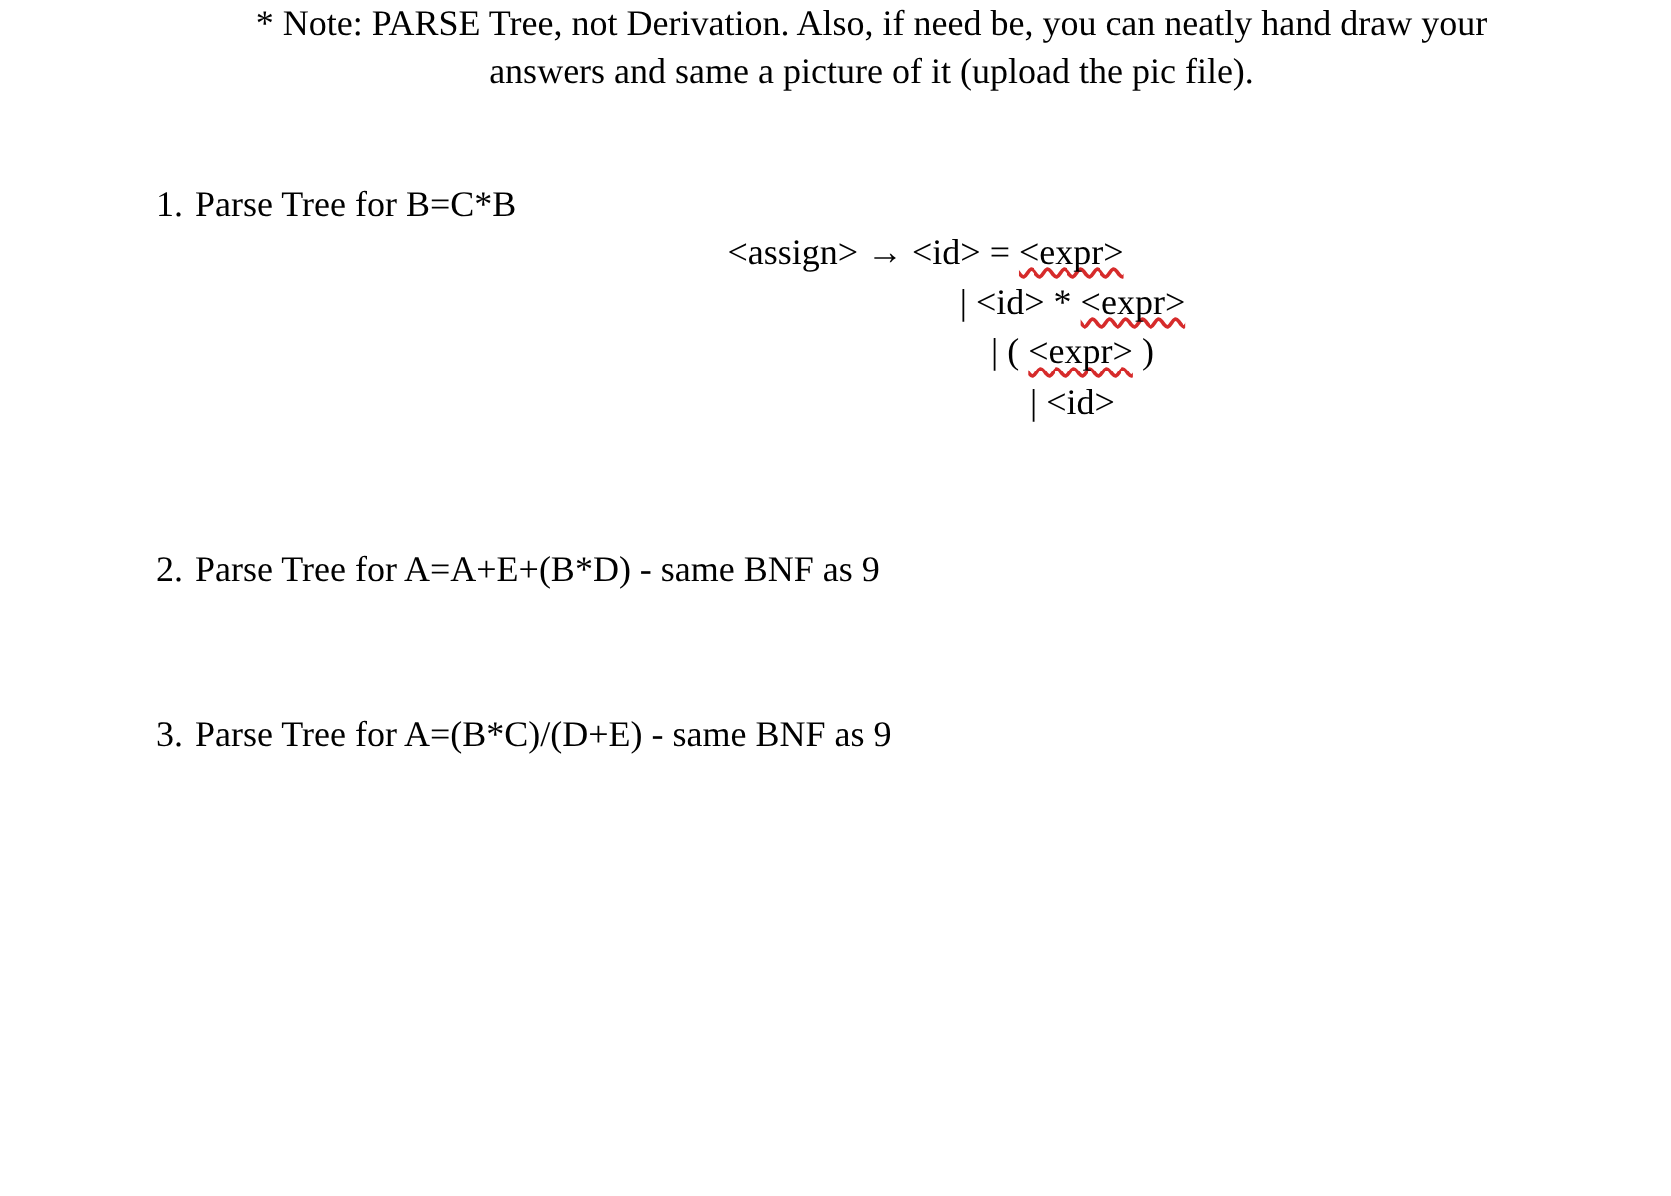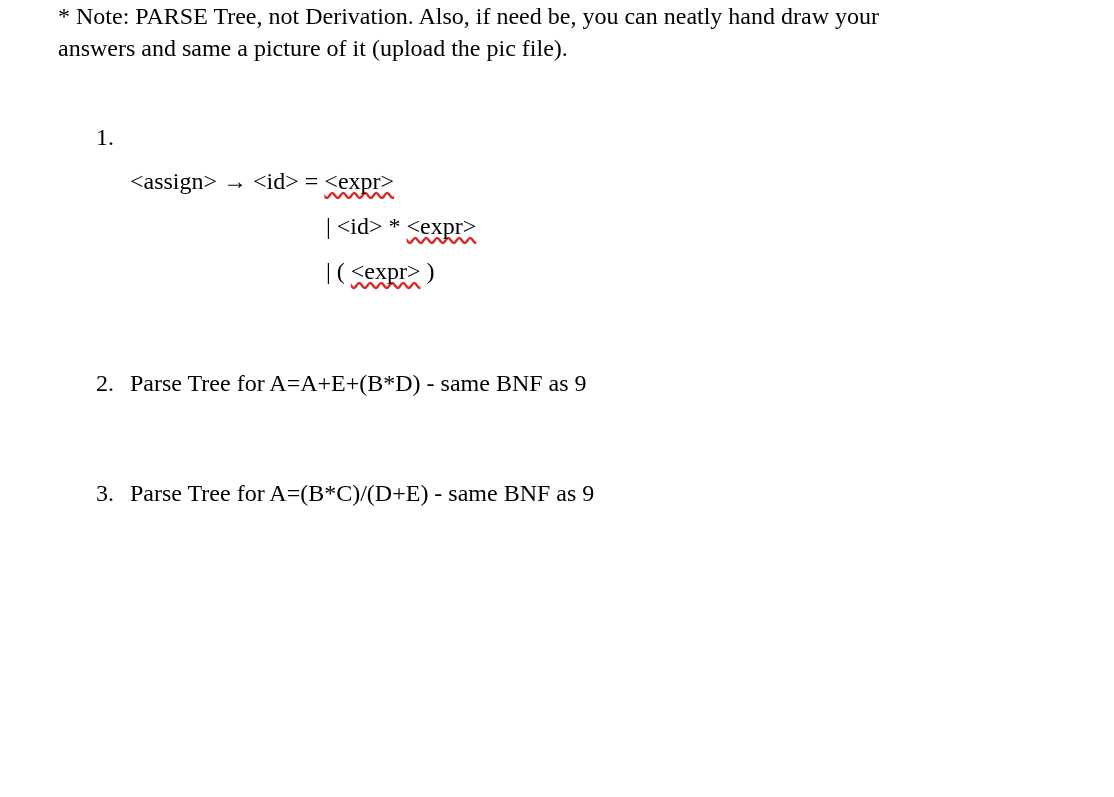--- a/index.html
+++ b/index.html
@@ -13,20 +13,21 @@
       color: #000;
       background: #fff;
       padding: 0;
       width: 1114px;
       height: 797px;
       line-height: 1.35;
     }
     .content {
       padding-left: 58px;
       padding-right: 10px;
+      text-align: center;
     }
     .note {
       margin-bottom: 56px;
     }
     .question-block {
       padding-left: 38px;
       margin-bottom: 78px;
     }
     .question-line {
       display: flex;
@@ -38,21 +39,20 @@
     }
     .qtext {
       display: inline;
     }
     .grammar {
       padding-left: 34px;
       line-height: 1.38;
     }
     .grammar-line {
       white-space: pre;
-      margin-top: 12px;
     }
     .indent-alt {
       padding-left: 196px;
     }
     .squig {
       text-decoration-line: underline;
       text-decoration-style: wavy;
       text-decoration-color: #d62b2b;
       text-decoration-skip-ink: none;
     }
@@ -66,25 +66,27 @@
 <div class="content">
 
   <div class="note">
     <div>* Note: PARSE Tree, not Derivation.  Also, if need be, you can neatly hand draw your</div>
     <div>answers and same a picture of it (upload the pic file).</div>
   </div>
 
   <div class="question-block">
     <div class="question-line">
       <span class="qnum">1.</span>
+      <span class="qtext">Parse Tree for B=C*B</span>
     </div>
     <div class="grammar">
       <div class="grammar-line"><span>&lt;assign&gt;</span><span class="arrow"> → </span><span>&lt;id&gt; = </span><span class="squig">&lt;expr&gt;</span></div>
       <div class="grammar-line indent-alt"><span>| &lt;id&gt; * </span><span class="squig">&lt;expr&gt;</span></div>
       <div class="grammar-line indent-alt"><span>| ( </span><span class="squig">&lt;expr&gt;</span><span> )</span></div>
+      <div class="grammar-line indent-alt">| &lt;id&gt;</div>
     </div>
   </div>
 
   <div class="question-block">
     <div class="question-line">
       <span class="qnum">2.</span>
       <span class="qtext">Parse Tree for A=A+E+(B*D)   - same BNF as 9</span>
     </div>
   </div>
 

